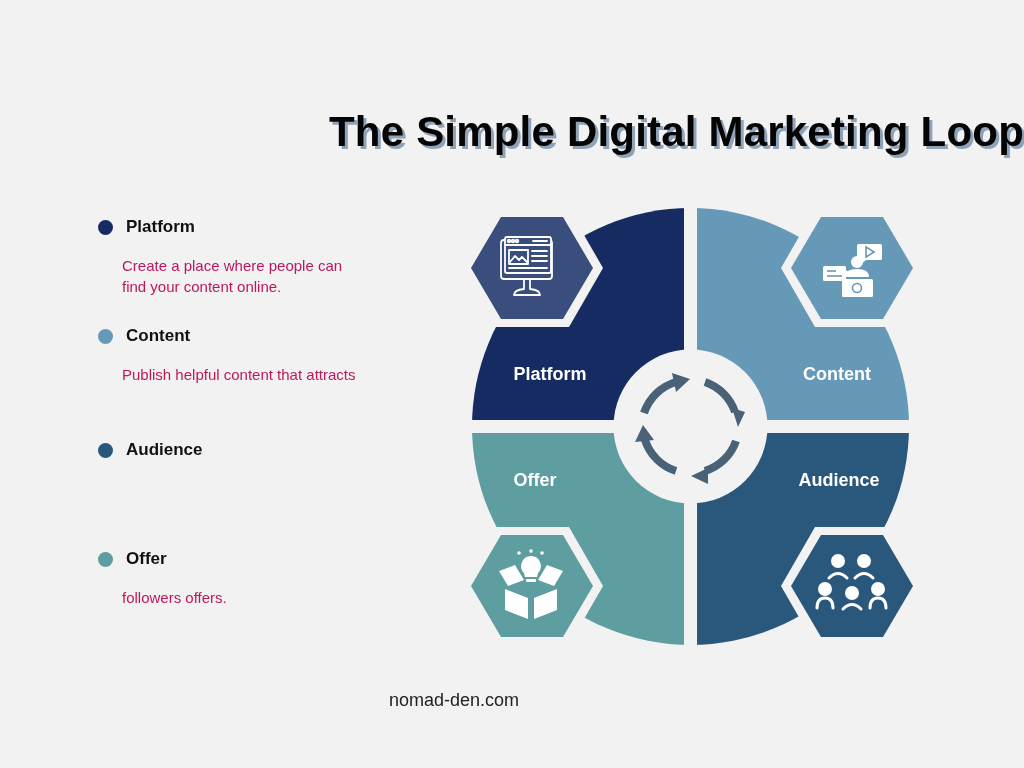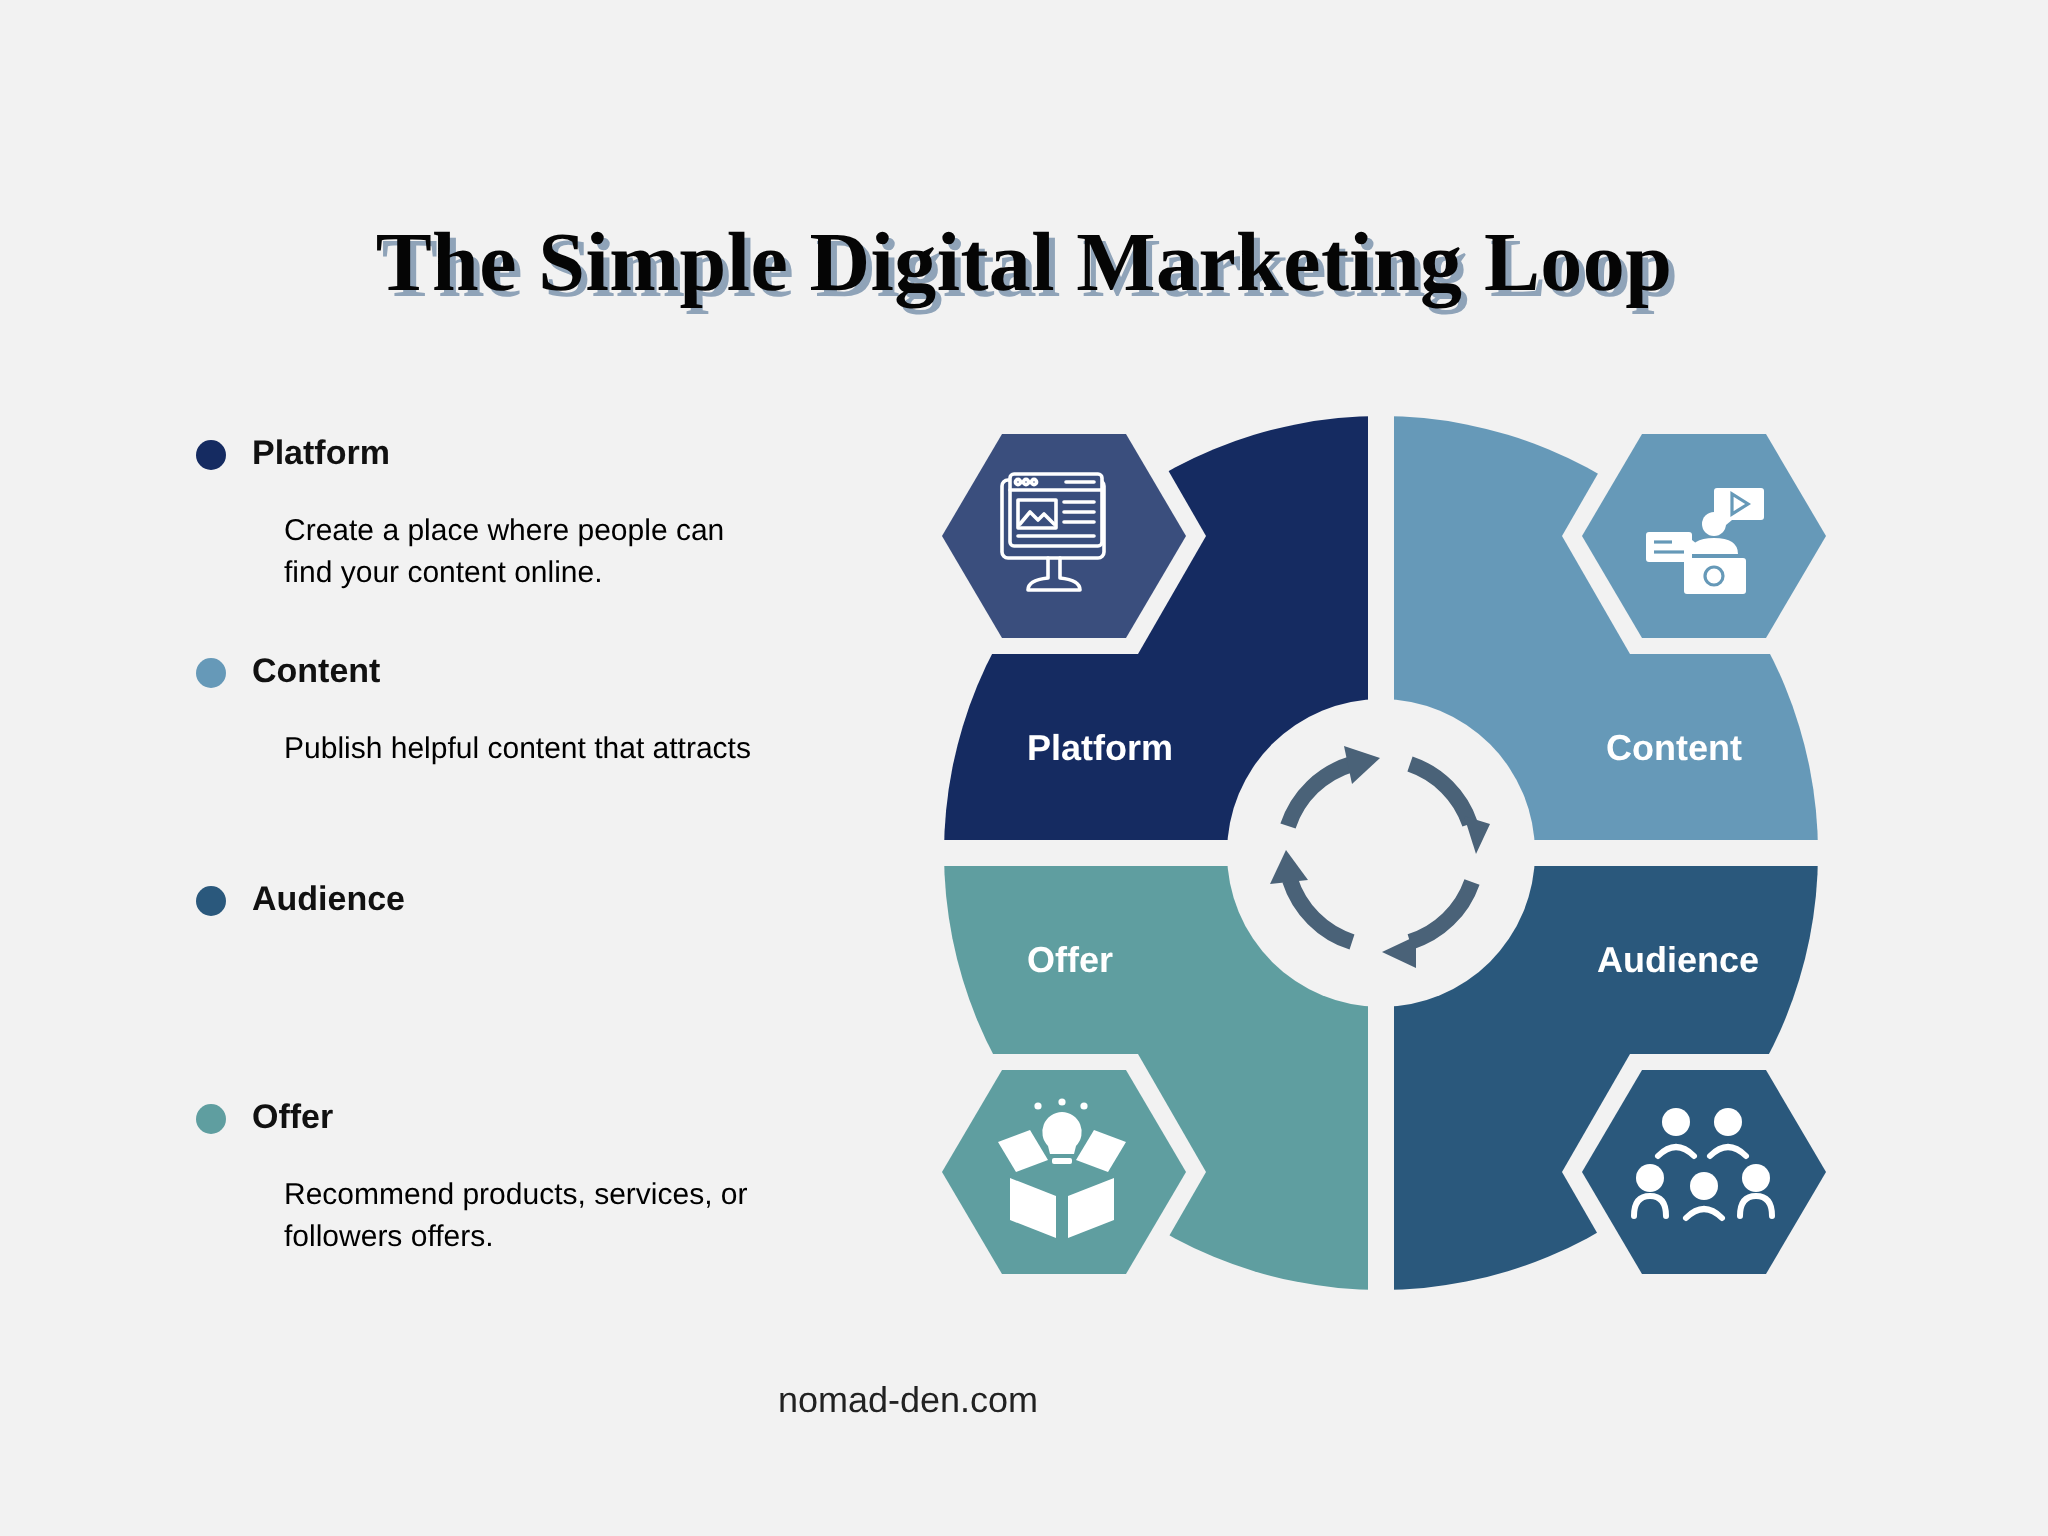--- a/index.html
+++ b/index.html
@@ -4,32 +4,32 @@
 <style>
   html, body { margin: 0; padding: 0; }
   body {
     width: 1024px; height: 768px; background: #f2f2f2;
     position: relative; overflow: hidden;
     font-family: "Liberation Sans", "DejaVu Sans", sans-serif;
     color: #111;
   }
   .title {
     position: absolute; left: 0; top: 108px; width: 1024px;
-    text-align: center; font-size: 42px; font-weight: 900;
+    text-align: right; font-size: 42px; font-weight: 900;
     letter-spacing: 0.2px; color: #050505;
-    font-family: Liberation Serif, serif;
+    font-family: Liberation Sans, sans-serif;
     text-shadow: 3px 3px 0 #8fa3b8;
   }
   .legend { position: absolute; left: 98px; top: 0; width: 320px; }
   .legend-item { position: absolute; left: 0; width: 320px; }
   .legend-head { display: flex; align-items: center; height: 22px; }
   .dot { width: 15px; height: 15px; border-radius: 50%; margin-right: 13px; flex: none; }
   .legend-title { font-size: 17px; font-weight: 700; color: #111; }
   .legend-desc {
-    margin-left: 44px; margin-top: 17px; font-size: 15px; line-height: 21px; color: #000000;
+    margin-left: 24px; margin-top: 17px; font-size: 15px; line-height: 21px; color: #be185d;
   }
   .diagram { position: absolute; left: 0; top: 0; width: 1024px; height: 768px; }
   .footer {
     position: absolute; left: 0; top: 690px; width: 908px; text-align: center;
     font-size: 18px; color: #222;
   }
   .qlabel { font-family: "Liberation Sans", sans-serif; font-weight: 700; font-size: 18px; fill: #ffffff; }
 </style>
 </head>
 <body>
@@ -61,21 +61,20 @@
       <span class="dot" style="background:#2a587c"></span>
       <span class="legend-title">Audience</span>
     </div>
   </div>
   <div class="legend-item" style="top:548px">
     <div class="legend-head">
       <span class="dot" style="background:#5f9ea0"></span>
       <span class="legend-title">Offer</span>
     </div>
     <div class="legend-desc">
-      <div>Recommend products, services, or</div>
       <div>followers offers.</div>
     </div>
   </div>
 </div>
 
 <svg class="diagram" viewBox="0 0 1024 768" xmlns="http://www.w3.org/2000/svg">
   <defs>
     <mask id="cut">
       <rect x="0" y="0" width="1024" height="768" fill="#fff"></rect>
 

